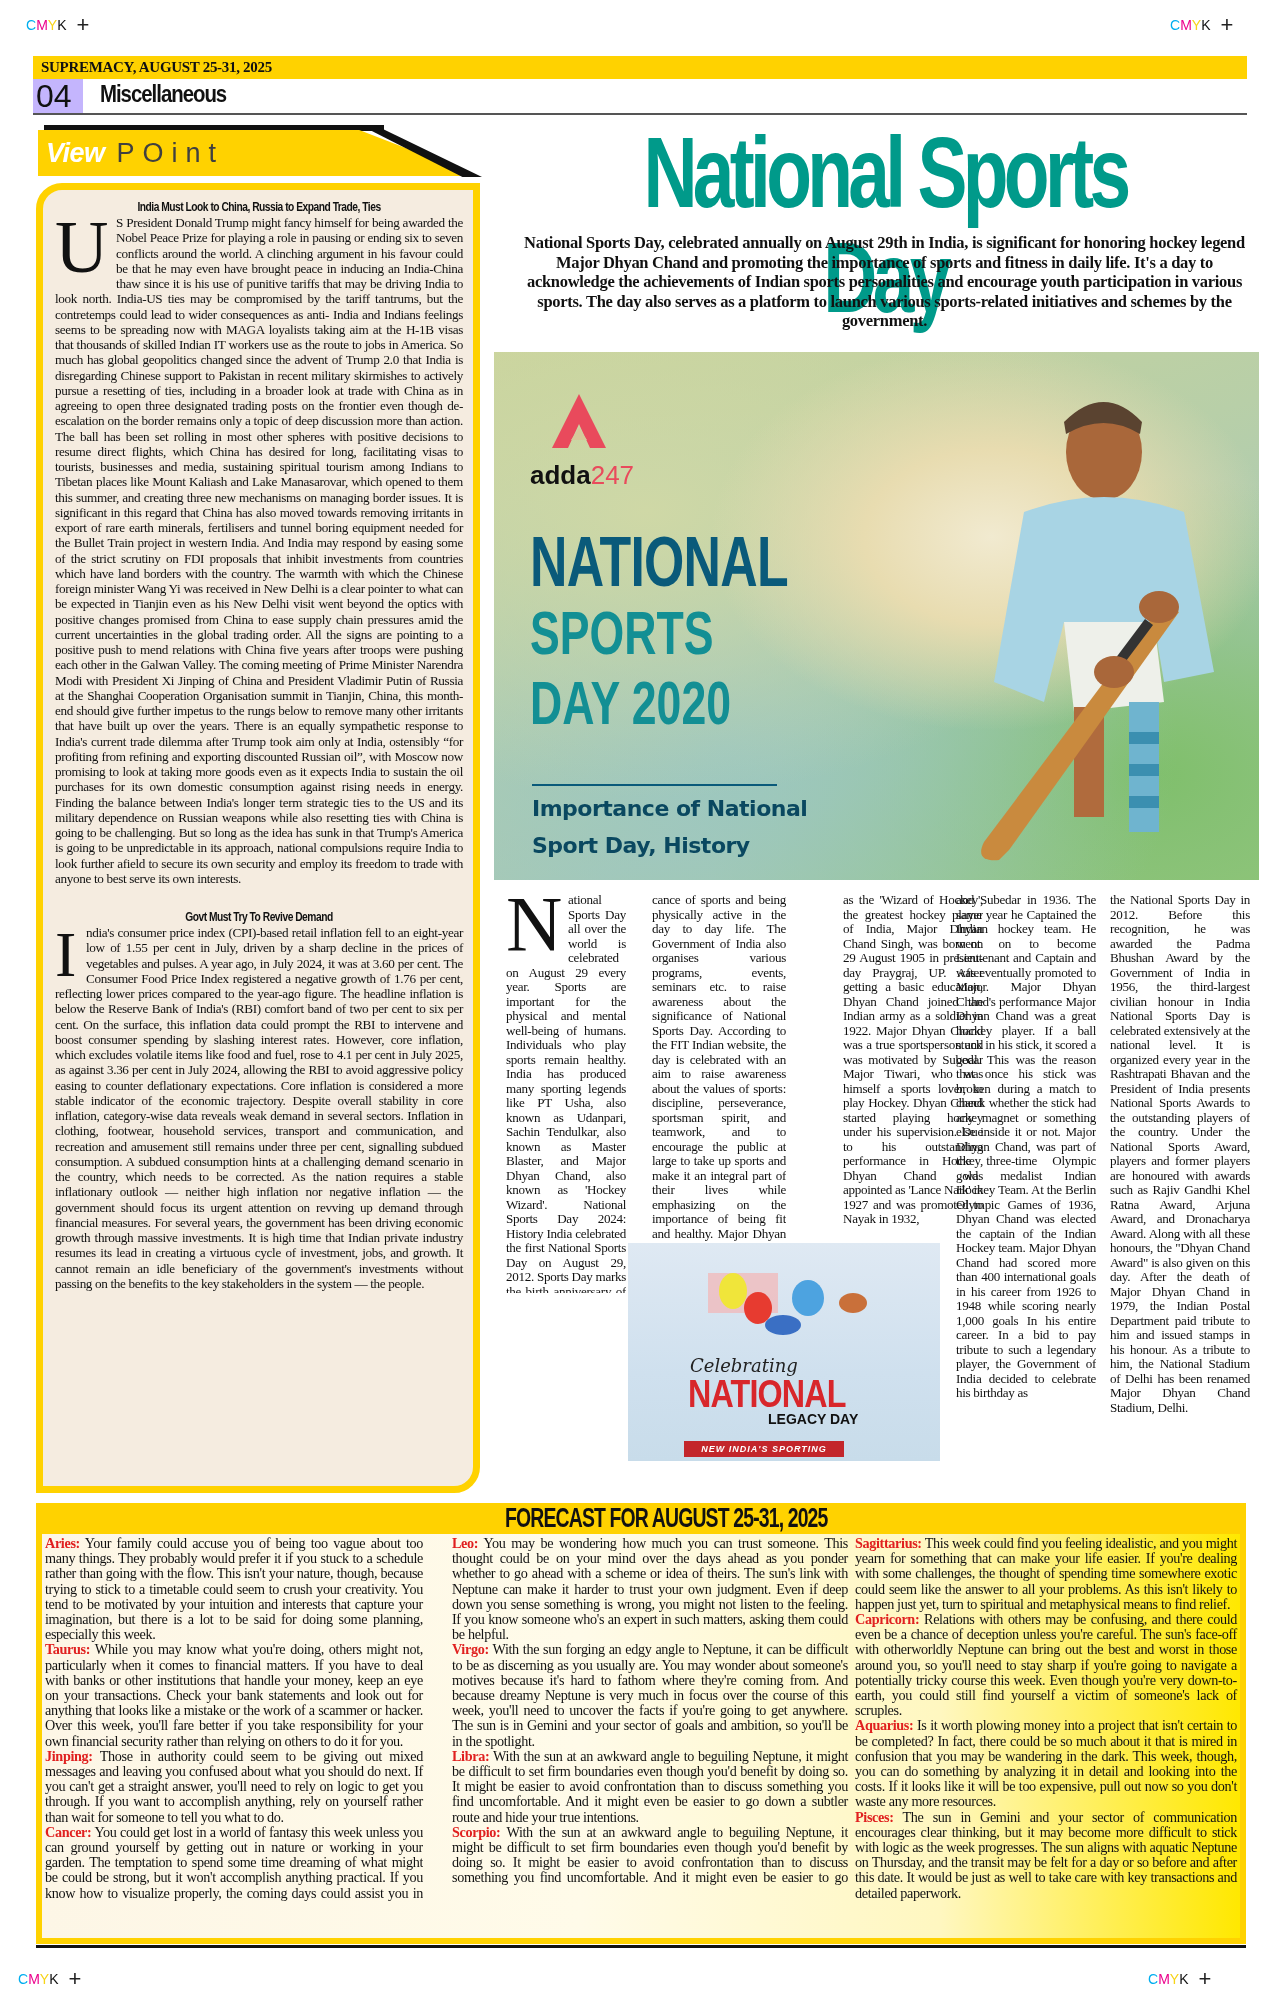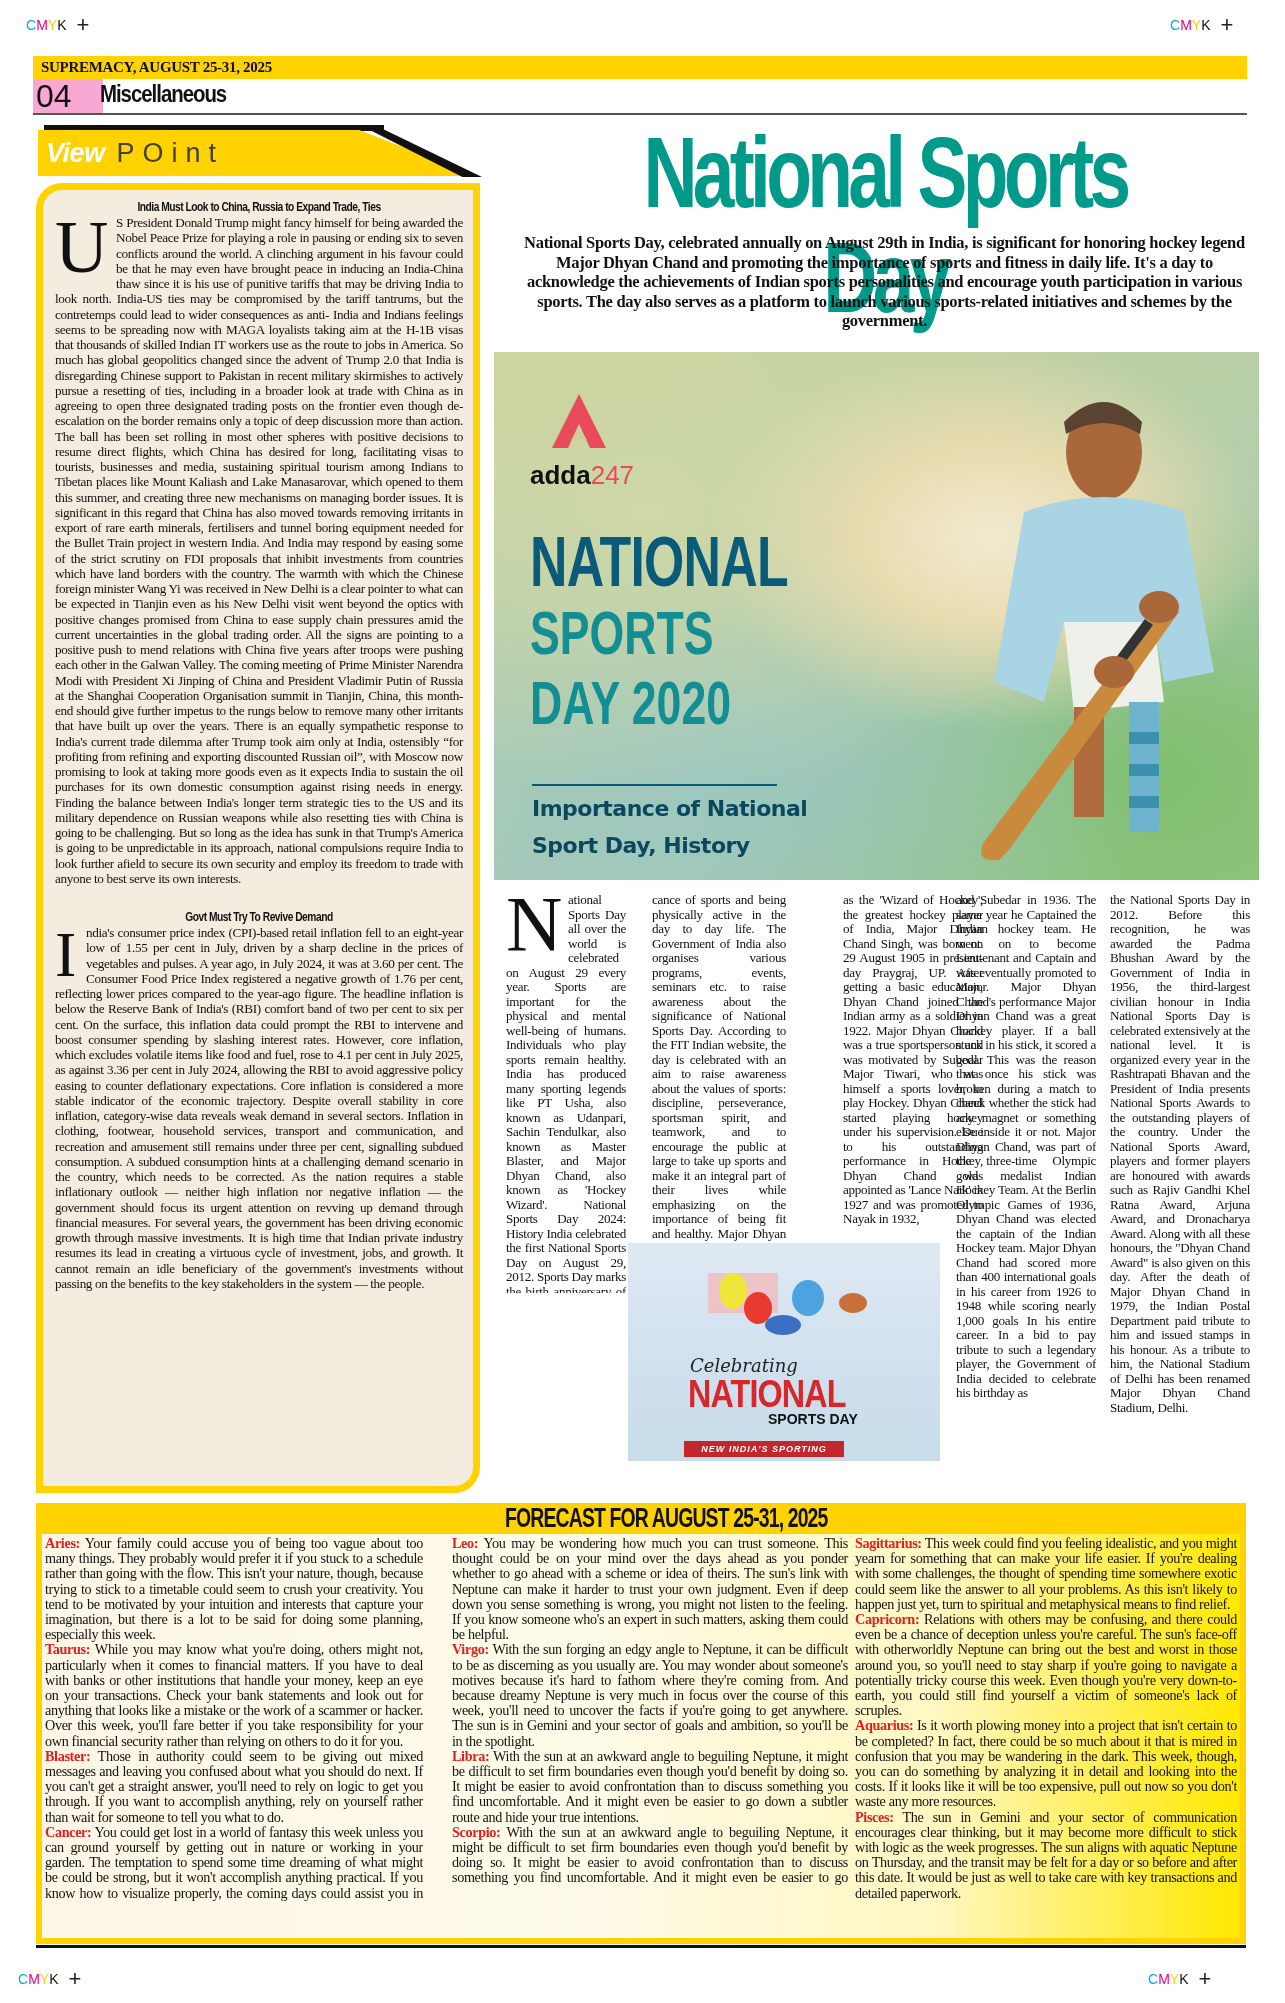--- a/index.html
+++ b/index.html
@@ -6,21 +6,21 @@
   html, body { width: 1285px; height: 2003px; background: #ffffff; overflow: hidden; }
   body { position: relative; font-family: "Liberation Serif", "DejaVu Serif", serif; color: #111; }
 
   .cmyk { position: absolute; font-family: "Liberation Sans", sans-serif; font-size: 14px; display: flex; align-items: center; gap: 10px; }
   .cmyk .c { color: #00aeef; } .cmyk .m { color: #ec008c; } .cmyk .y { color: #f7d417; } .cmyk .k { color: #111; }
   .cmyk .plus { font-size: 22px; font-weight: 300; color: #222; line-height: 1; }
 
   
   .top-band { position: absolute; left: 33px; top: 56px; width: 1214px; height: 23px; background: #ffd200; }
   .top-band span { position: absolute; left: 8px; top: 3px; font-size: 15px; font-weight: bold; letter-spacing: -0.3px; }
-  .page-no { position: absolute; left: 33px; top: 79px; width: 70px; height: 34px; background: #f9a8d4; font-family: "Liberation Sans", sans-serif; font-size: 32px; line-height: 34px; padding-left: 3px; }
+  .page-no { position: absolute; left: 33px; top: 79px; width: 50px; height: 34px; background: #c4b5fd; font-family: "Liberation Sans", sans-serif; font-size: 32px; line-height: 34px; padding-left: 3px; }
   .section-title { position: absolute; left: 100px; top: 80px; font-family: "Liberation Sans", sans-serif; font-weight: bold; font-size: 24px; letter-spacing: -1.2px; transform: scaleX(0.85); transform-origin: left; }
   .rule-top { position: absolute; left: 33px; top: 113px; width: 1214px; height: 2px; background: #555; }
 
   
   .vp-bar-black { position: absolute; left: 44px; top: 125px; width: 340px; height: 6px; background: #111; }
   .vp-banner { position: absolute; left: 38px; top: 130px; width: 440px; height: 46px; background: #ffd200;
                clip-path: polygon(0 0, 73% 0, 100% 100%, 0 100%); }
   .vp-tri { position: absolute; left: 360px; top: 125px; width: 122px; height: 52px; background: #111;
             clip-path: polygon(0 0, 12% 0, 100% 100%, 84% 100%); }
   .vp-text { position: absolute; left: 46px; top: 138px; font-family: "Liberation Sans", sans-serif; font-size: 27px; }
@@ -175,32 +175,32 @@
   <svg style="position:absolute;left:50px;top:20px;" width="200" height="95" viewBox="0 0 200 95">
     <rect x="30" y="10" width="70" height="40" fill="#f3b5b5" opacity="0.7"></rect>
     <ellipse cx="55" cy="28" rx="14" ry="18" fill="#f0e53a"></ellipse>
     <ellipse cx="80" cy="45" rx="14" ry="16" fill="#e73b30"></ellipse>
     <ellipse cx="130" cy="35" rx="16" ry="18" fill="#4da3e0"></ellipse>
     <ellipse cx="105" cy="62" rx="18" ry="10" fill="#3a6fc4"></ellipse>
     <ellipse cx="175" cy="40" rx="14" ry="10" fill="#c9703a"></ellipse>
   </svg>
   <div class="inset-script">Celebrating</div>
   <div class="inset-title">NATIONAL</div>
-  <div class="inset-sub">SPORTS DAY</div>
+  <div class="inset-sub">LEGACY DAY</div>
   <div class="inset-banner">NEW INDIA'S SPORTING LEGACY</div>
 </div>
 
 <div class="fc-band"></div>
 <h2 class="fc-title">FORECAST FOR AUGUST 25-31, 2025</h2>
 <div class="fc-box"></div>
 
 <div class="fc-col" style="left:45px;width:378px;">
   <div><span class="sign">Aries:</span><span> Your family could accuse you of being too vague about too many things. They probably would prefer it if you stuck to a schedule rather than going with the flow. This isn't your nature, though, because trying to stick to a timetable could seem to crush your creativity. You tend to be motivated by your intuition and interests that capture your imagination, but there is a lot to be said for doing some planning, especially this week.</span></div>
   <div><span class="sign">Taurus:</span><span> While you may know what you're doing, others might not, particularly when it comes to financial matters. If you have to deal with banks or other institutions that handle your money, keep an eye on your transactions. Check your bank statements and look out for anything that looks like a mistake or the work of a scammer or hacker. Over this week, you'll fare better if you take responsibility for your own financial security rather than relying on others to do it for you.</span></div>
-  <div><span class="sign">Blaster:</span><span>  Those in authority could seem to be giving out mixed messages and leaving you confused about what you should do next. If you can't get a straight answer, you'll need to rely on logic to get you through. If you want to accomplish anything, rely on yourself rather than wait for someone to tell you what to do.</span></div>
+  <div><span class="sign">Jinping:</span><span>  Those in authority could seem to be giving out mixed messages and leaving you confused about what you should do next. If you can't get a straight answer, you'll need to rely on logic to get you through. If you want to accomplish anything, rely on yourself rather than wait for someone to tell you what to do.</span></div>
   <div style="height:76px;overflow:hidden;"><span class="sign">Cancer:</span><span> You could get lost in a world of fantasy this week unless you can ground yourself by getting out in nature or working in your garden. The temptation to spend some time dreaming of what might be could be strong, but it won't accomplish anything practical. If you know how to visualize properly, the coming days could assist you in making your dreams come true.</span></div>
 </div>
 
 <div class="fc-col" style="left:452px;width:396px;">
   <div><span class="sign">Leo:</span><span> You may be wondering how much you can trust someone. This thought could be on your mind over the days ahead as you ponder whether to go ahead with a scheme or idea of theirs. The sun's link with Neptune can make it harder to trust your own judgment. Even if deep down you sense something is wrong, you might not listen to the feeling. If you know someone who's an expert in such matters, asking them could be helpful.</span></div>
   <div><span class="sign">Virgo:</span><span> With the sun forging an edgy angle to Neptune, it can be difficult to be as discerning as you usually are. You may wonder about someone's motives because it's hard to fathom where they're coming from. And because dreamy Neptune is very much in focus over the course of this week, you'll need to uncover the facts if you're going to get anywhere. The sun is in Gemini and your sector of goals and ambition, so you'll be in the spotlight.</span></div>
   <div><span class="sign">Libra:</span><span> With the sun at an awkward angle to beguiling Neptune, it might be difficult to set firm boundaries even though you'd benefit by doing so. It might be easier to avoid confrontation than to discuss something you find uncomfortable. And it might even be easier to go down a subtler route and hide your true intentions.</span></div>
   <div style="height:61px;overflow:hidden;"><span class="sign">Scorpio:</span><span> With the sun at an awkward angle to beguiling Neptune, it might be difficult to set firm boundaries even though you'd benefit by doing so. It might be easier to avoid confrontation than to discuss something you find uncomfortable. And it might even be easier to go down a subtler route and hide your true intentions.</span></div>
 </div>
 

